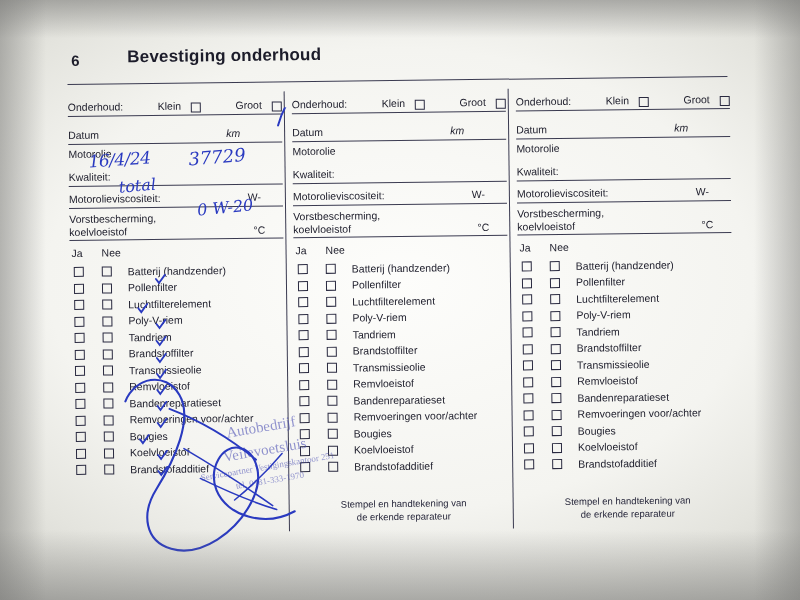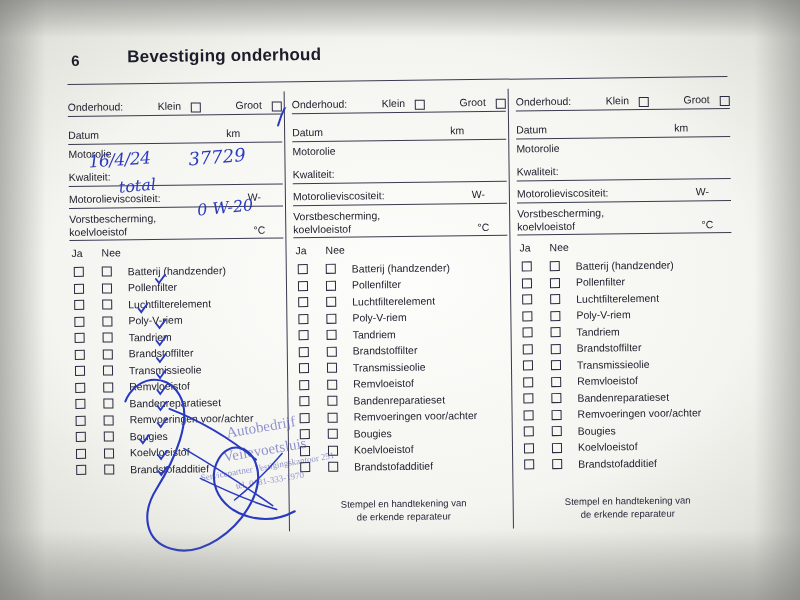--- a/index.html
+++ b/index.html
@@ -130,21 +130,21 @@
   }
 
   .datum-row {
     display: flex;
     align-items: flex-end;
     height: 22px;
     border-bottom: 1px solid #3a3a50;
     padding-bottom: 2px;
     margin-top: 3px;
   }
-  .datum-row .km { margin-left: auto; margin-right: 42px; }
+  .datum-row .km { margin-left: auto; margin-right: 42px; font-style: italic; }
 
   .motorolie-hd {
     height: 17px;
     padding-top: 3px;
   }
   .kwaliteit-row {
     display: flex;
     align-items: flex-end;
     height: 19px;
     border-bottom: 1px solid #3a3a50;

